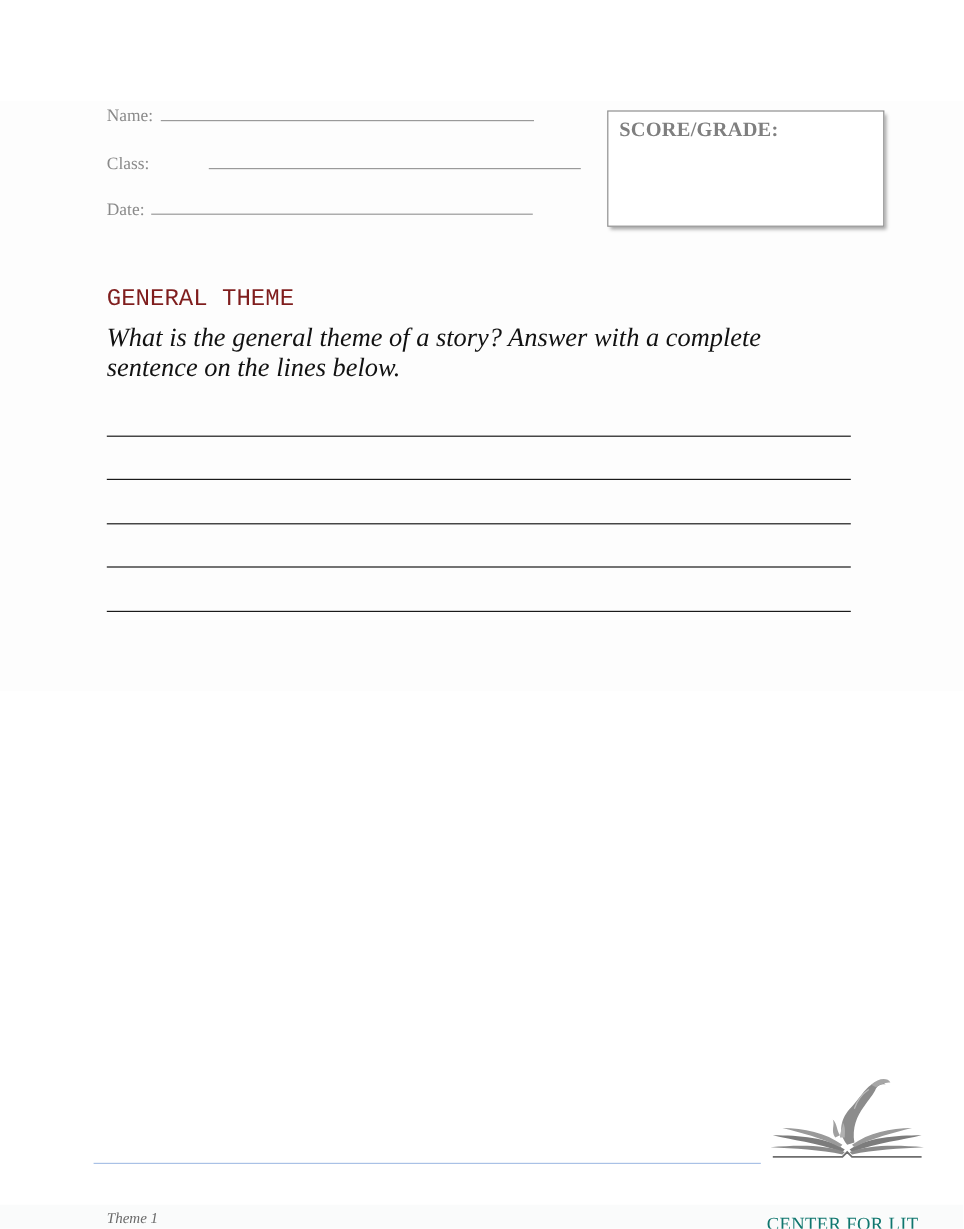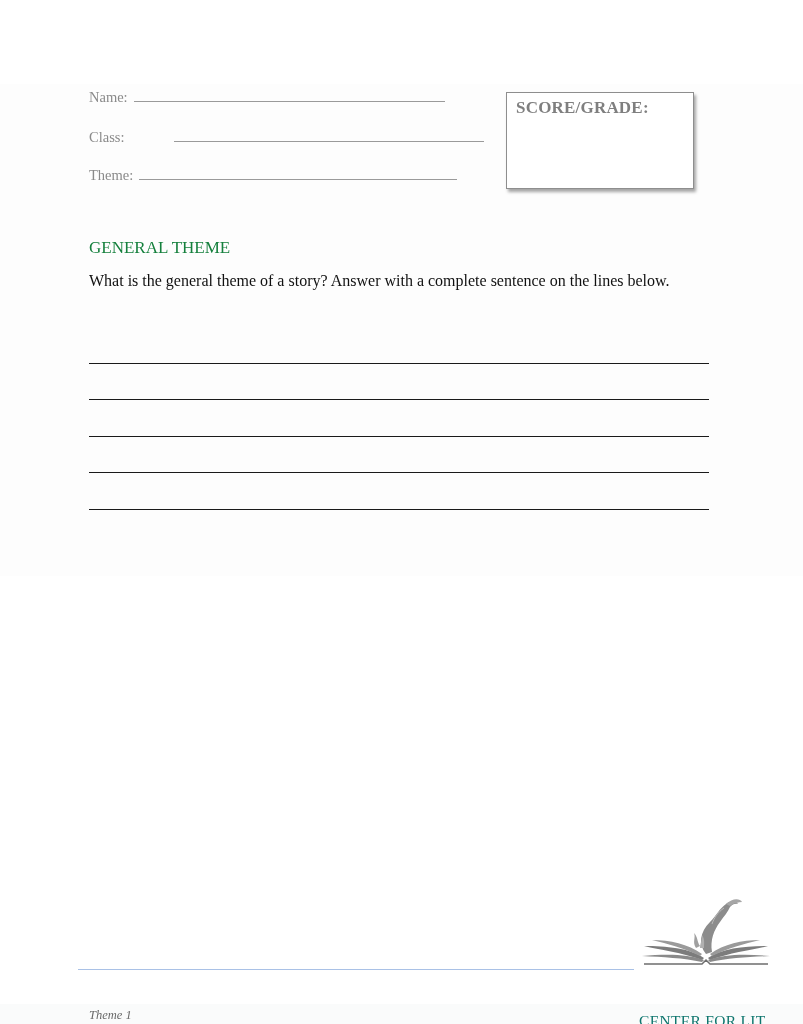--- a/index.html
+++ b/index.html
@@ -47,50 +47,52 @@
     #field-name { top: 89px; text-align: center; }
     #field-name .blank { width: 311px; }
     #field-class { top: 129px; gap: 44px; }
     #field-class .blank { width: 310px; }
     #field-date { top: 167px; }
     #field-date .blank { width: 318px; }
 
     .score-box {
       position: absolute;
       left: 506px; top: 92px;
-      width: 188px; height: 97px;
+      width: 231px; height: 97px;
       border: 1.5px solid #8e8e8e;
       background: #ffffff;
       box-shadow: 2px 3px 3px rgba(0,0,0,0.35);
       box-sizing: border-box;
       padding-left: 40px;
     }
     .score-box .title {
       position: absolute;
       left: 9px; top: 5px;
       font-weight: bold;
       font-size: 17px;
       color: #7f7f7f;
       letter-spacing: 0.2px;
     }
 
     
     .section-heading {
       position: absolute;
       left: 89px; top: 238px;
-      font-size: 17px;
-      color: #15803d;
+      font-size: 20px;
+      color: #7f1d1d;
+      font-family: Liberation Mono, monospace;
     }
     .question {
       position: absolute;
       left: 89px; top: 268px;
       width: 620px;
-      font-size: 16px;
+      font-size: 22px;
       line-height: 25px;
       color: #111;
+      font-style: italic;
     }
     .answer-lines {
       position: absolute;
       left: 89px; top: 340px;
       width: 620px;
     }
     .answer-line {
       position: relative;
       height: 36.5px;
       border-bottom: 1.6px solid #1a1a1a;
@@ -143,21 +145,21 @@
 
 <div class="field" id="field-name">
   <span class="label">Name:</span>
   <span class="blank"></span>
 </div>
 <div class="field" id="field-class">
   <span class="label">Class:</span>
   <span class="blank"></span>
 </div>
 <div class="field" id="field-date">
-  <span class="label">Theme:</span>
+  <span class="label">Date:</span>
   <span class="blank"></span>
 </div>
 
 <div class="score-box">
   <span class="title">SCORE/GRADE:</span>
 </div>
 
 <div class="section-heading">GENERAL THEME</div>
 <div class="question">What is the general theme of a story? Answer with a complete sentence on the lines below.</div>
 

